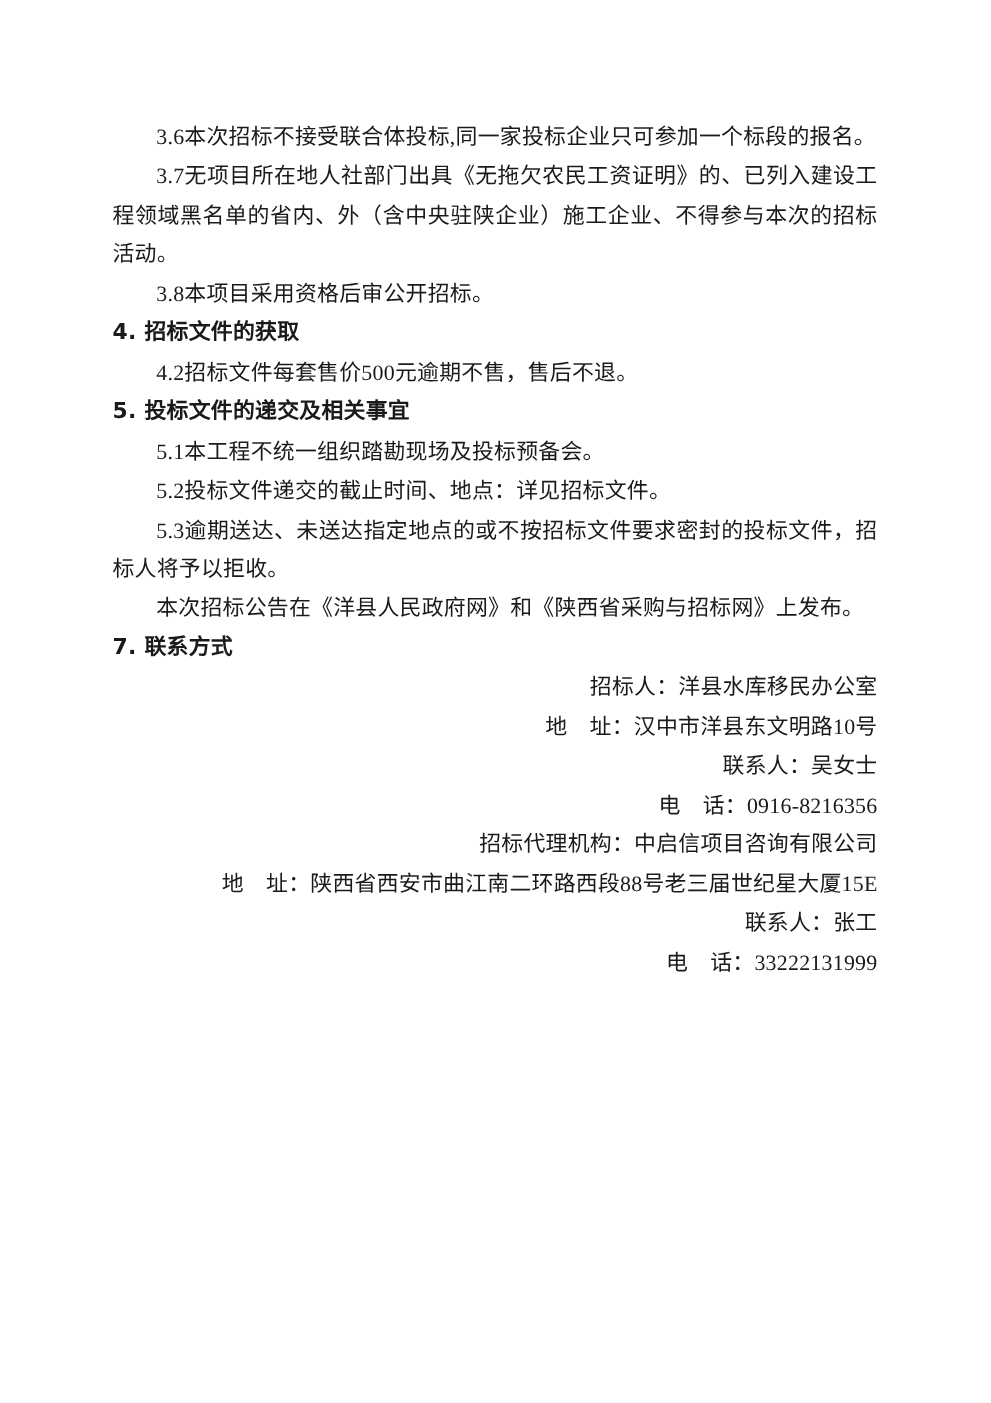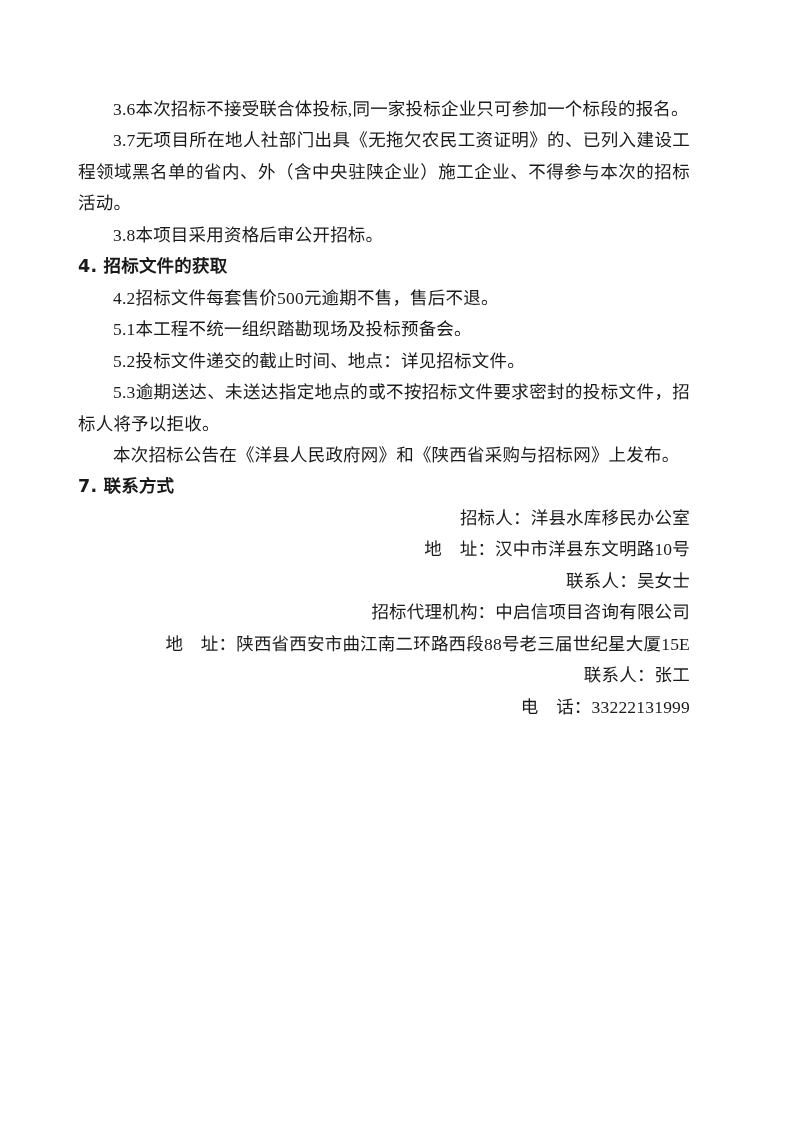--- a/index.html
+++ b/index.html
@@ -7,21 +7,21 @@
     position: relative;
     width: 793px;
     height: 1122px;
     background: #ffffff;
     overflow: hidden;
     font-family: "Liberation Serif", "DejaVu Serif", serif;
     color: #1a1a1a;
   }
   .doc {
     position: absolute;
-    left: 78px;
+    left: 90px;
     top: 94px;
     width: 612px;
     font-size: 17.5px;
     line-height: 31.45px;
   }
   .para {
     margin: 0;
     text-indent: 2em;
     text-align: justify;
     text-justify: inter-ideograph;
@@ -46,26 +46,28 @@
 </head>
 <body>
 
 <div class="page">
   <div class="doc">
     <p class="para">3.6本次招标不接受联合体投标,同一家投标企业只可参加一个标段的报名。</p>
     <p class="para">3.7无项目所在地人社部门出具《无拖欠农民工资证明》的、已列入建设工程领域黑名单的省内、外（含中央驻陕企业）施工企业、不得参与本次的招标活动。</p>
     <p class="para">3.8本项目采用资格后审公开招标。</p>
     <p class="heading">4. 招标文件的获取</p>
     <p class="para">4.2招标文件每套售价500元逾期不售，售后不退。</p>
+    <p class="heading">5. 投标文件的递交及相关事宜</p>
     <p class="para">5.1本工程不统一组织踏勘现场及投标预备会。</p>
     <p class="para">5.2投标文件递交的截止时间、地点：详见招标文件。</p>
     <p class="para">5.3逾期送达、未送达指定地点的或不按招标文件要求密封的投标文件，招标人将予以拒收。</p>
     <p class="para">本次招标公告在《洋县人民政府网》和《陕西省采购与招标网》上发布。</p>
     <p class="heading">7. 联系方式</p>
     <p class="contact">招标人：洋县水库移民办公室</p>
     <p class="contact">地　址：汉中市洋县东文明路10号</p>
     <p class="contact">联系人：吴女士</p>
+    <p class="contact">电　话：0916-8216356</p>
     <p class="contact">招标代理机构：中启信项目咨询有限公司</p>
     <p class="contact">地　址：陕西省西安市曲江南二环路西段88号老三届世纪星大厦15E</p>
     <p class="contact">联系人：张工</p>
     <p class="contact">电　话：33222131999</p>
   </div>
 </div>
 
 </body></html>

